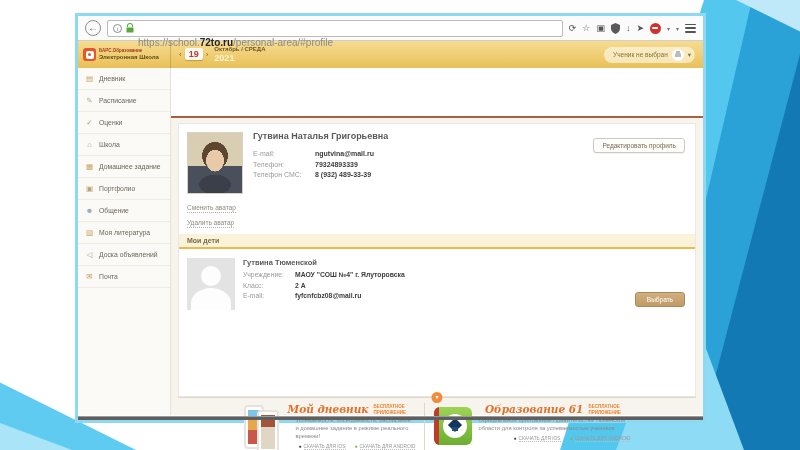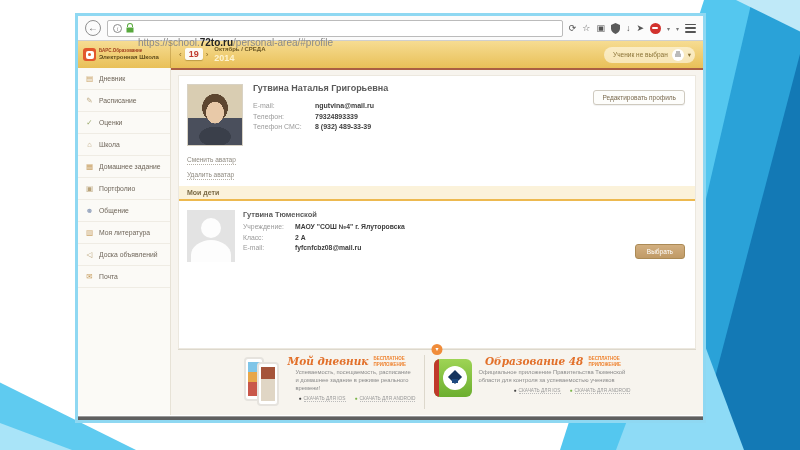--- a/index.html
+++ b/index.html
@@ -67,21 +67,21 @@
   
   .main { display:flex; height:347px; }
   .sidebar { width:93px; background:#fbfaf6; border-right:1px solid #e7e2d6; flex:none; }
   .side-item { height:22px; display:flex; align-items:center; gap:5px; padding-left:7px;
     border-bottom:1px solid #efece4; }
   .side-item .g { width:9px; font-size:7.5px; text-align:center; flex:none; }
   .side-item .t { font-size:6.8px; color:#6f665a; }
   .g0{color:#c59a5a}.g1{color:#b9a379}.g2{color:#9aa86a}.g3{color:#b9a379}.g4{color:#c59a5a}
   .g5{color:#b9a379}.g6{color:#9aa8c0}.g7{color:#c59a5a}.g8{color:#b9a379}.g9{color:#c59a5a}
 
-  .content { flex:1; background:#f7f4ee; position:relative; }
+  .content { flex:1; background:#f7f4ee; position:relative;margin-top:48px; }
   .topline { height:2px; background:#aa5f43; }
 
   .card { position:absolute; left:7px; right:7px; top:7px; height:274px;
     background:#fff; border:1px solid #ece8df; }
   .photo { position:absolute; left:8px; top:8px; width:56px; height:62px;
     background:
       radial-gradient(ellipse 16px 10px at 50% 86%, #3a3f4a 0 98%, transparent 100%),
       radial-gradient(ellipse 9px 11px at 50% 46%, #e8c9a8 0 98%, transparent 100%),
       radial-gradient(ellipse 13px 14px at 50% 38%, #5d4630 0 98%, transparent 100%),
       linear-gradient(#d9cdb2 0 55%, #4a4f5c 55% 100%);
@@ -205,21 +205,21 @@
         <div class="brand-t1">БАРС.Образование</div>
         <div class="brand-t2">Электронная Школа</div>
       </div>
     </div>
     <div class="date-w">
       <span class="date-arrow">‹</span>
       <span class="date-day">19</span>
       <span class="date-arrow">›</span>
       <div style="margin-left:3px;">
         <div class="date-month">Октябрь / СРЕДА</div>
-        <div class="date-year">2014</div>
+        <div class="date-year">2021</div>
       </div>
     </div>
     <div class="student-pill">
       <span>Ученик не выбран</span>
       <div class="pill-avatar"></div>
       <span class="caret">▾</span>
     </div>
   </div>
 
   <div class="main">
@@ -341,21 +341,21 @@
         </div>
         <div class="banner-sep"></div>
         <div class="banner">
           <div class="app-ic">
             <div class="circ"></div>
               <div class="cap"></div>
               <div class="cap2"></div>
           </div>
           <div class="b-col">
             <div class="b-title-row">
-              <div class="b-title">Образование 48</div>
+              <div class="b-title">Образование 61</div>
               <div class="b-badge">БЕСПЛАТНОЕ ПРИЛОЖЕНИЕ</div>
             </div>
             <div class="b-desc w2">Официальное приложение Правительства Тюменской области для контроля за успеваемостью учеников</div>
             <div class="b-links">
               <div class="b-link">
                   <span class="dot dot-apple">●</span>
                   <span class="lt">СКАЧАТЬ ДЛЯ IOS</span>
                 </div>
               <div class="b-link">
                   <span class="dot dot-android">●</span>

